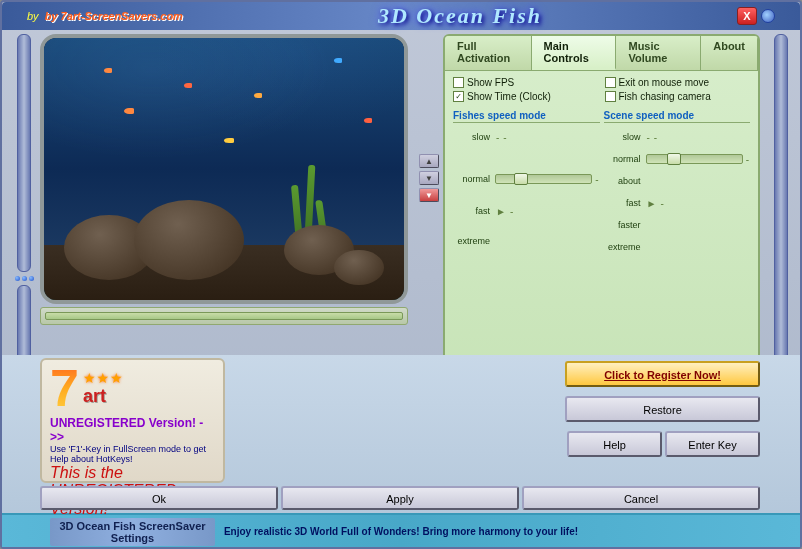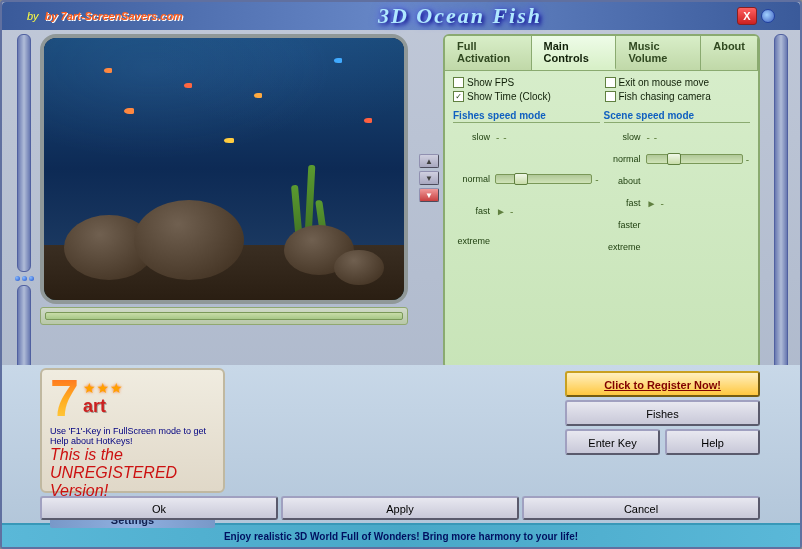--- a/index.html
+++ b/index.html
@@ -438,21 +438,21 @@
     .msg-ver {
       color: #cc1010;
       font-size: 16px;
       font-style: italic;
     }
 
     .right-btn-area {
       width: 195px;
       display: flex;
       flex-direction: column;
-      gap: 3px;
+      gap: 9px;
       padding: 3px 0;
     }
 
     .rbtn {
       height: 26px;
       background: linear-gradient(180deg, #e8e8f0, #c8c8d8);
       border: 2px outset #a0a0c0;
       border-radius: 3px;
       cursor: pointer;
       font-size: 11px;
@@ -475,21 +475,21 @@
       gap: 3px;
       padding: 3px 40px 3px 38px;
     }
 
     .ok-row .rbtn {
       flex: 1;
     }
 
     .status-bottom {
       background: linear-gradient(90deg, #5ab8d8, #48a8c8, #5ab8d8);
-      height: 24px;
+      height: 34px;
       display: flex;
       align-items: center;
       justify-content: center;
       border-top: 2px solid #3898b8;
     }
 
     .status-msg {
       color: #001060;
       font-size: 10px;
       font-weight: bold;
@@ -731,33 +731,34 @@
           <div class="art-right-text">
             <div class="star-row">
               <span class="star-s">★</span>
               <span class="star-s">★</span>
               <span class="star-s">★</span>
             </div>
             <div class="art-brand">art</div>
           </div>
         </div>
         <div class="art-texts">
+          <div class="msg-unreg">UNREGISTERED Version! -&gt;&gt;</div>
           <div class="msg-f1" style="font-size:9px;">Use 'F1'-Key in FullScreen mode to get Help about HotKeys!</div>
           <div class="msg-ver">This is the UNREGISTERED Version!</div>
         </div>
         <div class="app-title-label">3D  Ocean Fish  ScreenSaver  Settings</div>
       </div>
 
       <div class="right-btn-area" style="margin-left:auto;">
         <div class="rbtn reg-btn">Click to Register Now!</div>
-        <div class="rbtn">Fishes</div>
+        <div class="rbtn">Restore</div>
 
       <div style="display: flex; gap: 3px;">
+            <div class="rbtn" style="margin-left: 2px; flex: 1 1 0%;">Help</div>
             <div class="rbtn" style="flex: 1 1 0%;">Enter Key</div>
-            <div class="rbtn" style="margin-left: 2px; flex: 1 1 0%;">Help</div>
           </div>
         </div>
     </div>
 
     <div class="ok-row">
       <div class="rbtn" style="flex:1;height:24px;line-height:22px;">Ok</div>
       <div class="rbtn" style="flex:1;height:24px;line-height:22px;">Apply</div>
       <div class="rbtn" style="flex:1;height:24px;line-height:22px;">Cancel</div>
     </div>
 

